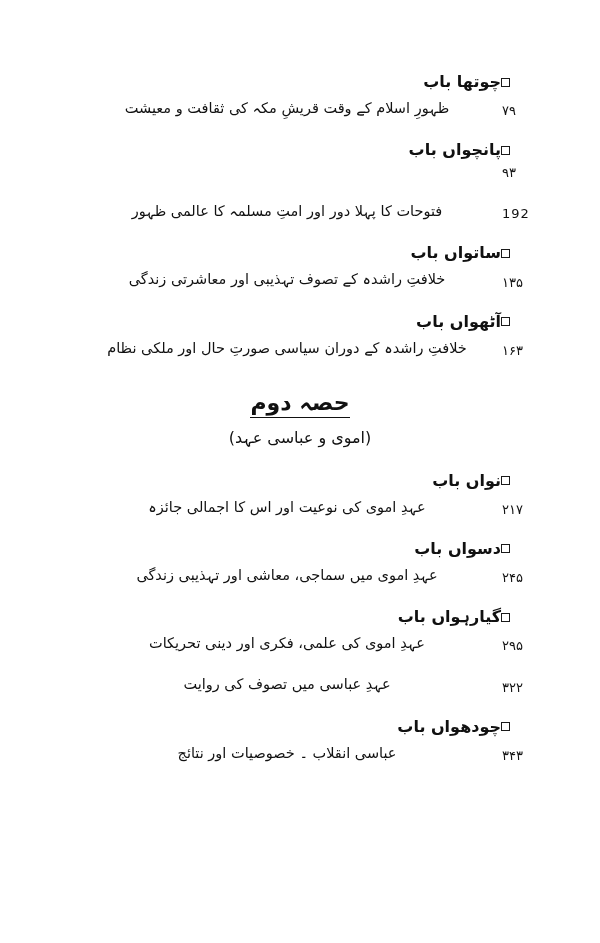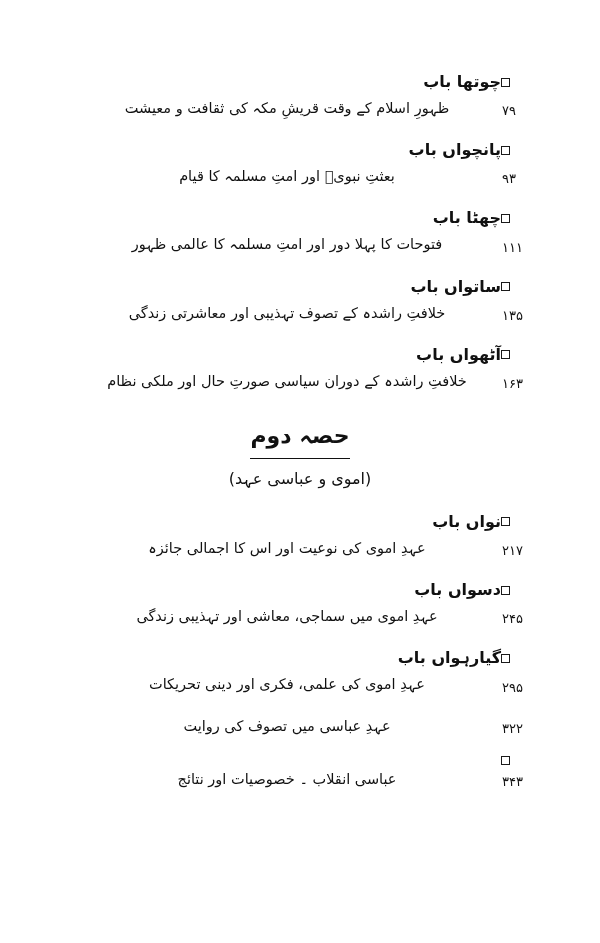--- a/index.html
+++ b/index.html
@@ -77,21 +77,21 @@
   .part {
     text-align: center;
     margin: 30px 0 22px 0;
   }
   .part-title {
     font-size: 22px;
     font-weight: bold;
     letter-spacing: 2px;
     display: inline-block;
     border-bottom: 1.5px solid #111;
-    padding-bottom: 10px;
+    padding-bottom: 2px;
   }
   .part-sub {
     font-size: 16px;
     margin-top: 10px;
     letter-spacing: 0.5px;
   }
 </style>
 </head>
 <body>
 
@@ -110,31 +110,26 @@
       </div>
     </div>
 
     <div class="entry">
       <div class="entry-head">
         <span class="bullet"></span>
         <span class="chapter-name">پانچواں باب</span>
       </div>
       <div class="entry-body">
         <span class="page-num">۹۳</span>
-        <span class="title">بعثتِ نبویؐ اور امتِ مسلمہ کا قیام</span>
-      </div>
-    </div>
-
-    <div class="entry">
-      <div class="entry-head">
-        <span class="bullet"></span>
-        <span class="chapter-name">چھٹا باب</span>
-      </div>
-      <div class="entry-body">
-        <span class="page-num">۱۱۱</span>
+      </div>
+    </div>
+
+    <div class="entry">
+      <div class="entry-body">
+        <span class="page-num">192</span>
         <span class="title">فتوحات کا پہلا دور اور امتِ مسلمہ کا عالمی ظہور</span>
       </div>
     </div>
 
     <div class="entry">
       <div class="entry-head">
         <span class="bullet"></span>
         <span class="chapter-name">ساتواں باب</span>
       </div>
       <div class="entry-body">
@@ -200,20 +195,21 @@
     <div class="entry">
       <div class="entry-body">
         <span class="page-num">۳۲۲</span>
         <span class="title">عہدِ عباسی میں تصوف کی روایت</span>
       </div>
     </div>
 
     <div class="entry">
       <div class="entry-head">
         <span class="bullet"></span>
+        <span class="chapter-name">چودھواں باب</span>
       </div>
       <div class="entry-body">
         <span class="page-num">۳۴۳</span>
         <span class="title">عباسی انقلاب ۔ خصوصیات اور نتائج</span>
       </div>
     </div>
 
   </div>
 
 </div>

